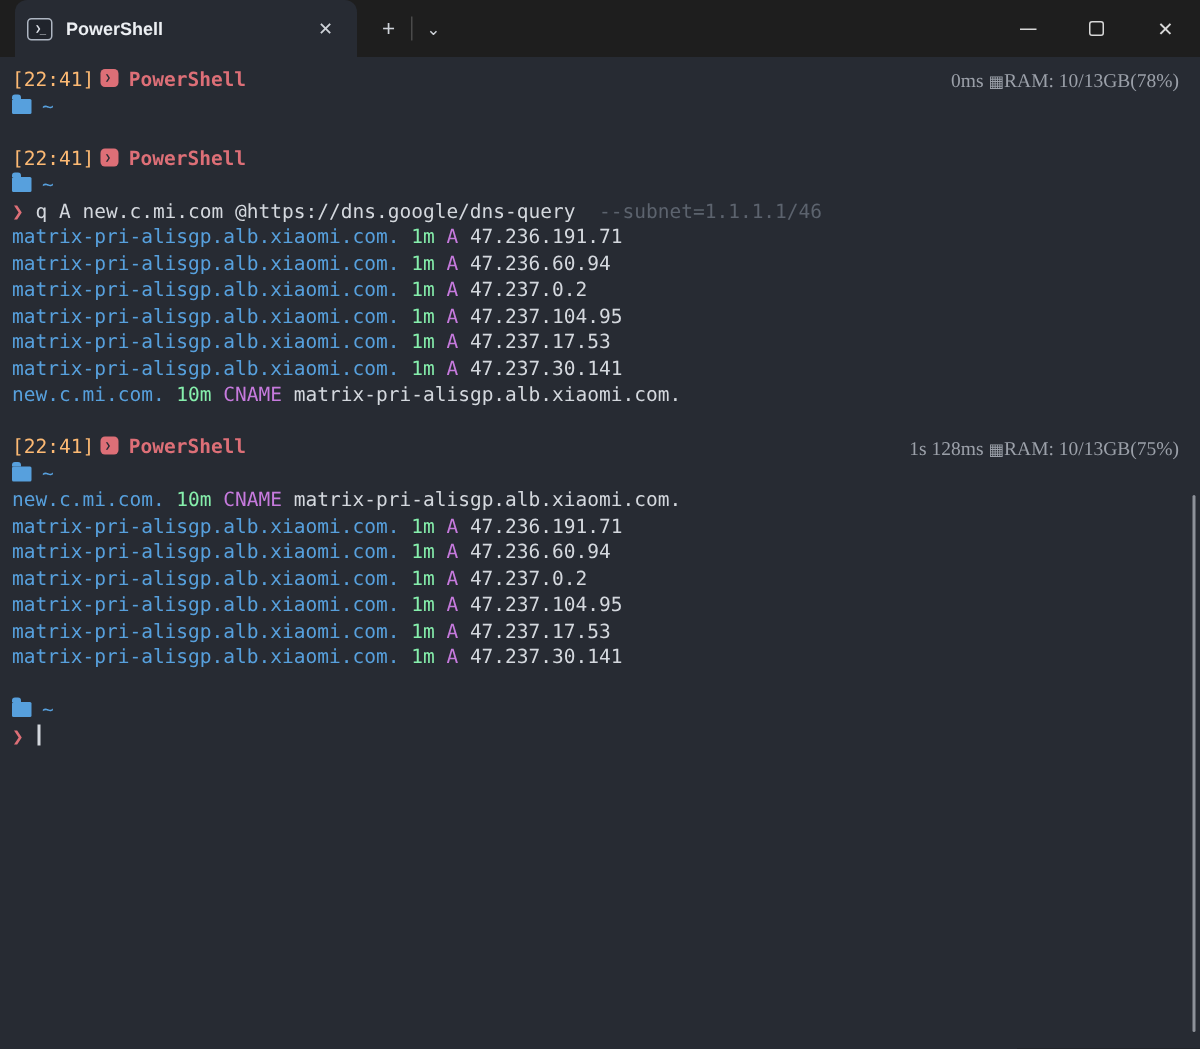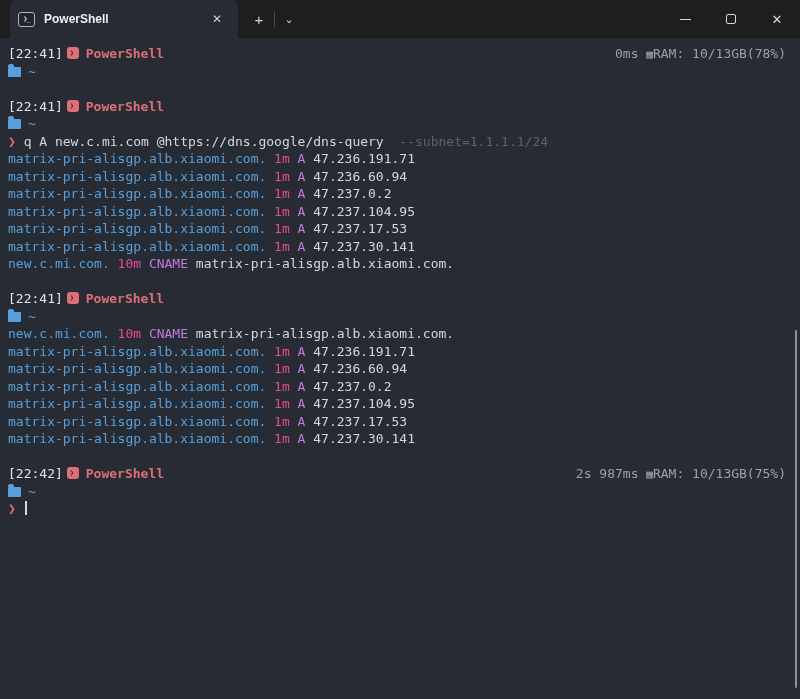--- a/index.html
+++ b/index.html
@@ -32,27 +32,27 @@
   .max-glyph { display:inline-block; width:10px; height:10px; border:1px solid #d8d8d8; border-radius:2px; }
   .close-glyph { font-size:13px; line-height:1; }
 
   
   .terminal { position:relative; flex:1 1 auto; background:#272b33; padding:7px 14px 0 8px;
               font-family:"DejaVu Sans Mono", monospace; font-size:13px; overflow:hidden; }
   .tline { height:17.5px; line-height:17.5px; white-space:pre; display:flex; }
   .tline .left { white-space:pre; }
   .tline .right { margin-left:auto; white-space:pre; }
 
-  .c-yellow { color:#e5e5e5; }
+  .c-yellow { color:#fdba74; }
   .c-red    { color:#dd6f77; }
   .c-blue   { color:#57a0dd; }
-  .c-green  { color:#ec4899; }
+  .c-green  { color:#86efac; }
   .c-purple { color:#c67add; }
   .c-white  { color:#d4d8de; }
-  .c-gray   { color:#9ba0a9; }
+  .c-gray   { color:#9ba0a9;font-family:Liberation Serif, serif; }
   .c-dim    { color:#5c636e; }
   .bold     { font-weight:bold; }
 
   .ps-chip { display:inline-block; width:12px; height:12px; background:#dd6f77; border-radius:3px;
              vertical-align:-1px; margin:0 7px 0 4px; position:relative; }
   .ps-chip::after { content:"❯"; position:absolute; left:3px; top:0; font-size:7px; line-height:12px;
                     color:#272b33; }
   .folder-icon { display:inline-block; width:13px; height:10px; background:#57a0dd; border-radius:1px;
                  vertical-align:-1px; margin-right:7px; position:relative; }
   .folder-icon::before { content:""; position:absolute; top:-3px; left:0; width:6px; height:3px;
@@ -97,39 +97,38 @@
     </div>
   </div>
 
   <div class="terminal">
     <div>
         <div class="tline"><span class="left"><span class="c-yellow">[22:41]</span><span class="ps-chip"></span><span class="c-red bold">PowerShell</span></span><span class="right c-gray"><span>0ms </span><span class="ram-icon">▦</span><span>RAM: 10/13GB(78%)</span></span></div>
         <div class="tline"><span class="left"><span class="folder-icon"></span><span class="c-blue">~</span></span></div>
         <div class="tline"><span class="left"><span>&nbsp;</span></span></div>
         <div class="tline"><span class="left"><span class="c-yellow">[22:41]</span><span class="ps-chip"></span><span class="c-red bold">PowerShell</span></span></div>
         <div class="tline"><span class="left"><span class="folder-icon"></span><span class="c-blue">~</span></span></div>
-        <div class="tline"><span class="left"><span class="c-red">❯ </span><span class="c-white">q A new.c.mi.com @https://dns.google/dns-query</span><span class="c-dim">  --subnet=1.1.1.1/24</span></span></div>
+        <div class="tline"><span class="left"><span class="c-red">❯ </span><span class="c-white">q A new.c.mi.com @https://dns.google/dns-query</span><span class="c-dim">  --subnet=1.1.1.1/46</span></span></div>
         <div class="tline"><span class="left"><span class="c-blue">matrix-pri-alisgp.alb.xiaomi.com. </span><span class="c-green">1m </span><span class="c-purple">A </span><span class="c-white">47.236.191.71</span></span></div>
         <div class="tline"><span class="left"><span class="c-blue">matrix-pri-alisgp.alb.xiaomi.com. </span><span class="c-green">1m </span><span class="c-purple">A </span><span class="c-white">47.236.60.94</span></span></div>
         <div class="tline"><span class="left"><span class="c-blue">matrix-pri-alisgp.alb.xiaomi.com. </span><span class="c-green">1m </span><span class="c-purple">A </span><span class="c-white">47.237.0.2</span></span></div>
         <div class="tline"><span class="left"><span class="c-blue">matrix-pri-alisgp.alb.xiaomi.com. </span><span class="c-green">1m </span><span class="c-purple">A </span><span class="c-white">47.237.104.95</span></span></div>
         <div class="tline"><span class="left"><span class="c-blue">matrix-pri-alisgp.alb.xiaomi.com. </span><span class="c-green">1m </span><span class="c-purple">A </span><span class="c-white">47.237.17.53</span></span></div>
         <div class="tline"><span class="left"><span class="c-blue">matrix-pri-alisgp.alb.xiaomi.com. </span><span class="c-green">1m </span><span class="c-purple">A </span><span class="c-white">47.237.30.141</span></span></div>
         <div class="tline"><span class="left"><span class="c-blue">new.c.mi.com. </span><span class="c-green">10m </span><span class="c-purple">CNAME </span><span class="c-white">matrix-pri-alisgp.alb.xiaomi.com.</span></span></div>
         <div class="tline"><span class="left"><span>&nbsp;</span></span></div>
-        <div class="tline"><span class="left"><span class="c-yellow">[22:41]</span><span class="ps-chip"></span><span class="c-red bold">PowerShell</span></span></div>
+        <div class="tline"><span class="left"><span class="c-yellow">[22:41]</span><span class="ps-chip"></span><span class="c-red bold">PowerShell</span></span><span class="right c-gray"><span>1s 128ms </span><span class="ram-icon">▦</span><span>RAM: 10/13GB(75%)</span></span></div>
         <div class="tline"><span class="left"><span class="folder-icon"></span><span class="c-blue">~</span></span></div>
         <div class="tline"><span class="left"><span class="c-blue">new.c.mi.com. </span><span class="c-green">10m </span><span class="c-purple">CNAME </span><span class="c-white">matrix-pri-alisgp.alb.xiaomi.com.</span></span></div>
         <div class="tline"><span class="left"><span class="c-blue">matrix-pri-alisgp.alb.xiaomi.com. </span><span class="c-green">1m </span><span class="c-purple">A </span><span class="c-white">47.236.191.71</span></span></div>
         <div class="tline"><span class="left"><span class="c-blue">matrix-pri-alisgp.alb.xiaomi.com. </span><span class="c-green">1m </span><span class="c-purple">A </span><span class="c-white">47.236.60.94</span></span></div>
         <div class="tline"><span class="left"><span class="c-blue">matrix-pri-alisgp.alb.xiaomi.com. </span><span class="c-green">1m </span><span class="c-purple">A </span><span class="c-white">47.237.0.2</span></span></div>
         <div class="tline"><span class="left"><span class="c-blue">matrix-pri-alisgp.alb.xiaomi.com. </span><span class="c-green">1m </span><span class="c-purple">A </span><span class="c-white">47.237.104.95</span></span></div>
         <div class="tline"><span class="left"><span class="c-blue">matrix-pri-alisgp.alb.xiaomi.com. </span><span class="c-green">1m </span><span class="c-purple">A </span><span class="c-white">47.237.17.53</span></span></div>
         <div class="tline"><span class="left"><span class="c-blue">matrix-pri-alisgp.alb.xiaomi.com. </span><span class="c-green">1m </span><span class="c-purple">A </span><span class="c-white">47.237.30.141</span></span></div>
         <div class="tline"><span class="left"><span>&nbsp;</span></span></div>
-        <div class="tline"><span class="left"><span class="c-yellow">[22:42]</span><span class="ps-chip"></span><span class="c-red bold">PowerShell</span></span><span class="right c-gray"><span>2s 987ms </span><span class="ram-icon">▦</span><span>RAM: 10/13GB(75%)</span></span></div>
         <div class="tline"><span class="left"><span class="folder-icon"></span><span class="c-blue">~</span></span></div>
         <div class="tline"><span class="left"><span class="c-red">❯ </span><span class="cursor"></span></span></div>
       </div>
     <div class="scrollbar-thumb"></div>
   </div>
 
 </div>
 
 </body></html>

